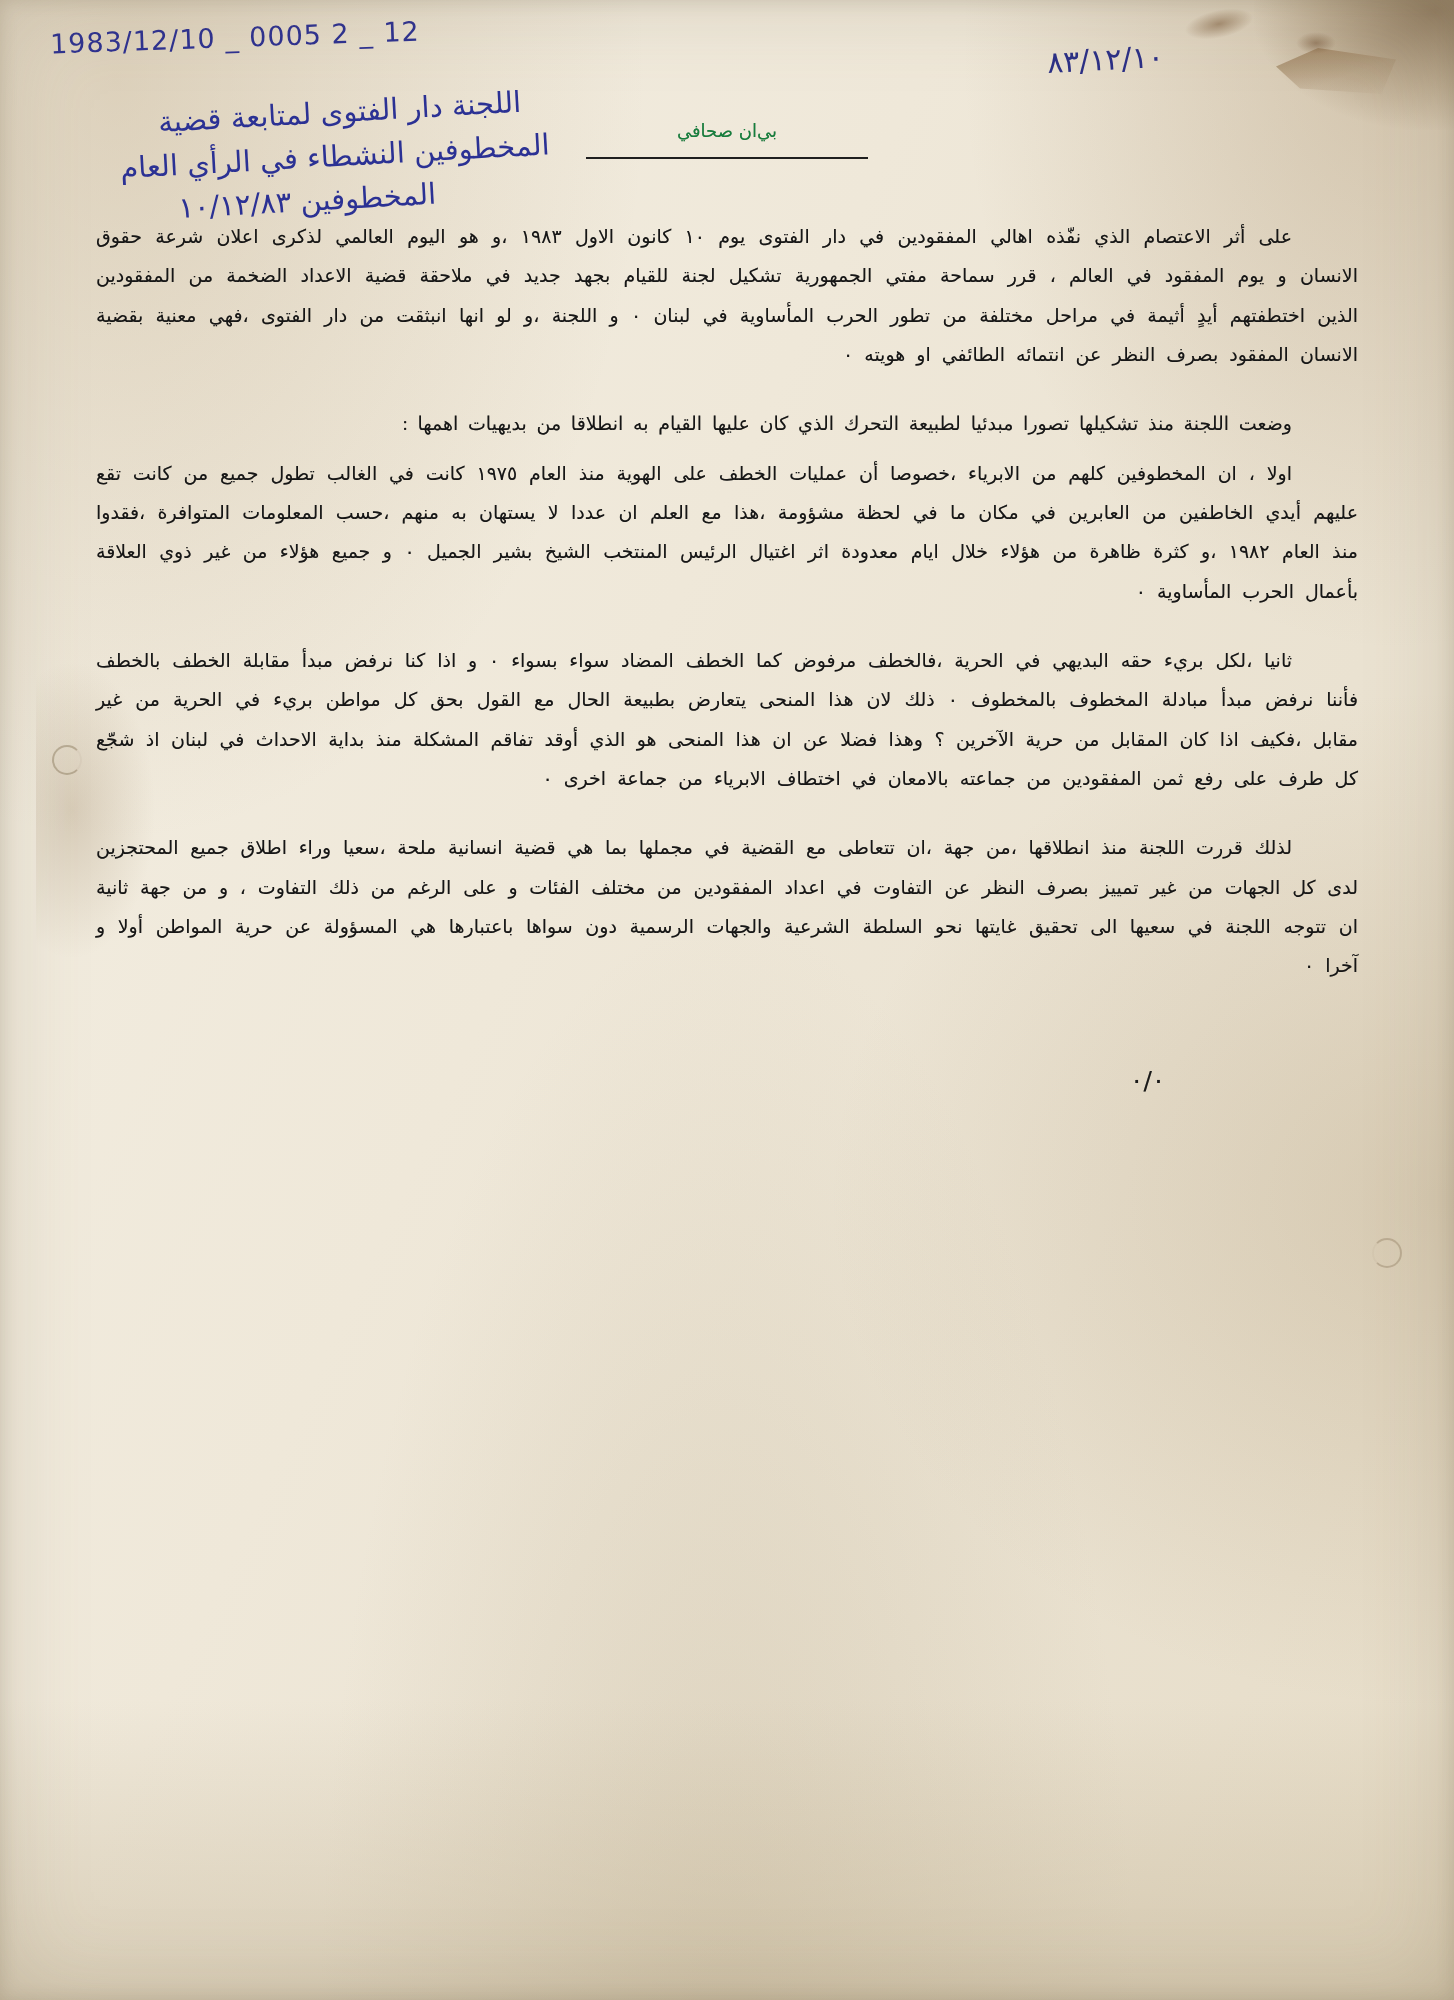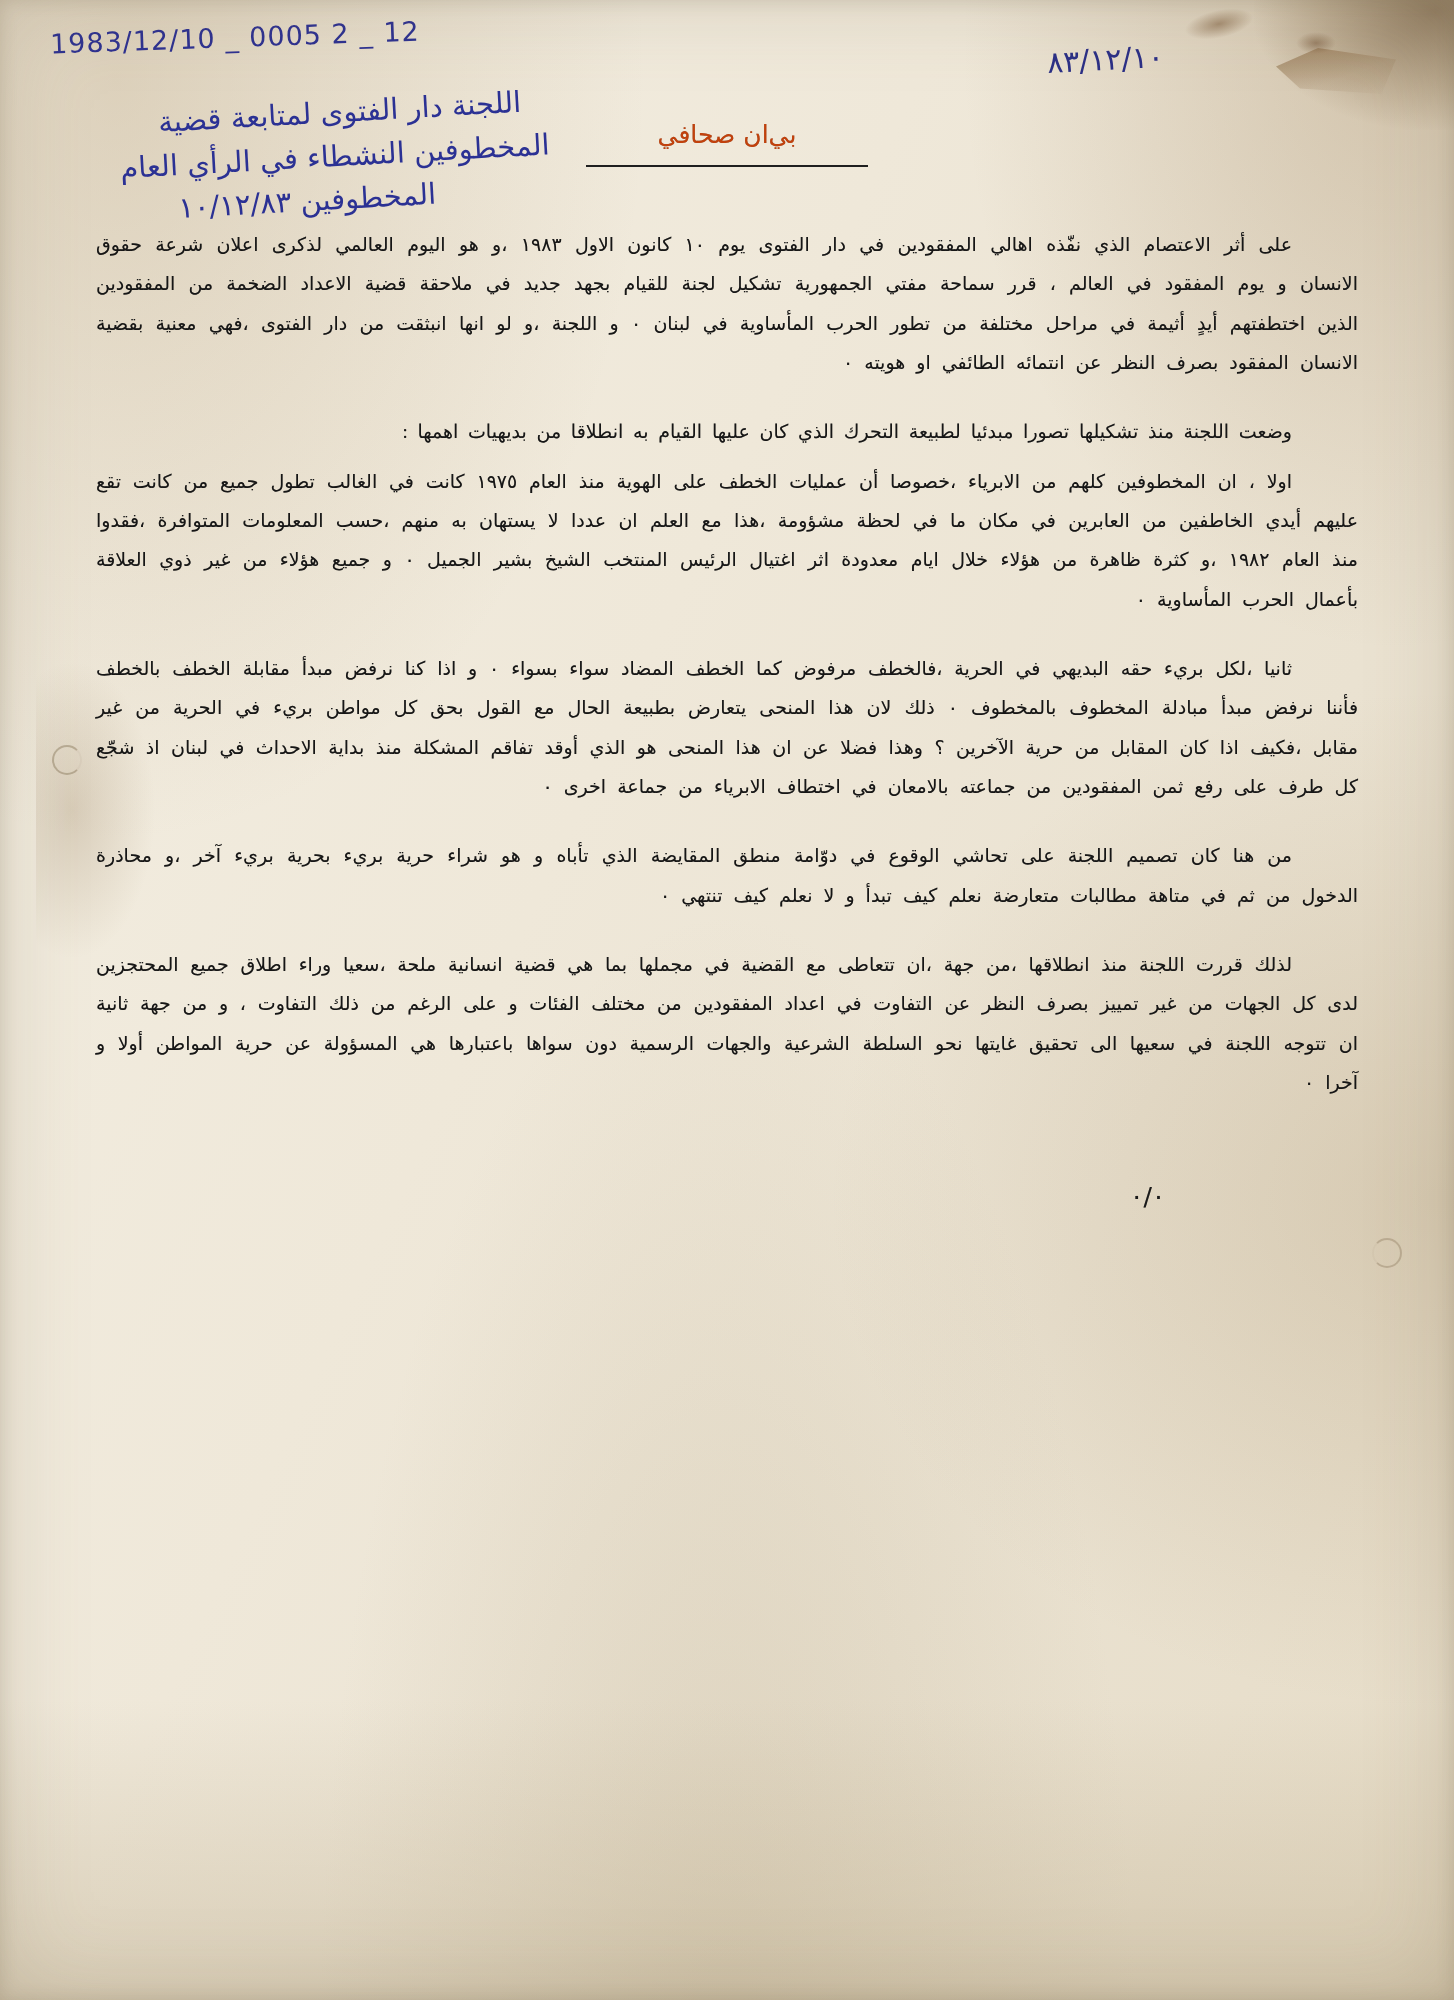--- a/index.html
+++ b/index.html
@@ -134,23 +134,23 @@
     direction: rtl;
     color: #1b1b1b;
   }
   .title-wrap {
     text-align: center;
     margin-bottom: 58px;
     position: relative;
   }
   .title {
     display: inline-block;
-    font-size: 25px;
+    font-size: 18px;
     letter-spacing: 9px;
-    color: #c2410c;
+    color: #15803d;
     padding-bottom: 6px;
     position: relative;
   }
   .title-rule {
     display: block;
     width: 282px;
     height: 2px;
     background: #1f1f1f;
     margin: 10px auto 0;
   }
@@ -207,20 +207,19 @@
 
     <div class="title-wrap">
       <span class="title">بي‌ان صحافي</span>
       <span class="title-rule"></span>
     </div>
 
     <p class="body">على أثر الاعتصام الذي نفّذه اهالي المفقودين في دار الفتوى يوم ١٠ كانون الاول ١٩٨٣ ،و هو اليوم العالمي لذكرى اعلان شرعة حقوق الانسان و يوم المفقود في العالم ، قرر سماحة مفتي الجمهورية تشكيل لجنة للقيام بجهد جديد في ملاحقة قضية الاعداد الضخمة من المفقودين الذين اختطفتهم أيدٍ أثيمة في مراحل مختلفة من تطور الحرب المأساوية في لبنان ٠ و اللجنة ،و لو انها انبثقت من دار الفتوى ،فهي معنية بقضية الانسان المفقود بصرف النظر عن انتمائه الطائفي او هويته ٠</p>
     <p class="body tight">وضعت اللجنة منذ تشكيلها تصورا مبدئيا لطبيعة التحرك الذي كان عليها القيام به انطلاقا من بديهيات اهمها :</p>
     <p class="body">اولا ، ان المخطوفين كلهم من الابرياء ،خصوصا أن عمليات الخطف على الهوية منذ العام ١٩٧٥ كانت في الغالب تطول جميع من كانت تقع عليهم أيدي الخاطفين من العابرين في مكان ما في لحظة مشؤومة ،هذا مع العلم ان عددا لا يستهان به منهم ،حسب المعلومات المتوافرة ،فقدوا منذ العام ١٩٨٢ ،و كثرة ظاهرة من هؤلاء خلال ايام معدودة اثر اغتيال الرئيس المنتخب الشيخ بشير الجميل ٠ و جميع هؤلاء من غير ذوي العلاقة بأعمال الحرب المأساوية ٠</p>
     <p class="body">ثانيا ،لكل بريء حقه البديهي في الحرية ،فالخطف مرفوض كما الخطف المضاد سواء بسواء ٠ و اذا كنا نرفض مبدأ مقابلة الخطف بالخطف فأننا نرفض مبدأ مبادلة المخطوف بالمخطوف ٠ ذلك لان هذا المنحى يتعارض بطبيعة الحال مع القول بحق كل مواطن بريء في الحرية من غير مقابل ،فكيف اذا كان المقابل من حرية الآخرين ؟ وهذا فضلا عن ان هذا المنحى هو الذي أوقد تفاقم المشكلة منذ بداية الاحداث في لبنان اذ شجّع كل طرف على رفع ثمن المفقودين من جماعته بالامعان في اختطاف الابرياء من جماعة اخرى ٠</p>
-    <p class="body">من هنا كان تصميم اللجنة على تحاشي الوقوع في دوّامة منطق المقايضة الذي تأباه و هو شراء حرية بريء بحرية بريء آخر ،و محاذرة الدخول من ثم في متاهة مطالبات متعارضة نعلم كيف تبدأ و لا نعلم كيف تنتهي ٠</p>
     <p class="body">لذلك قررت اللجنة منذ انطلاقها ،من جهة ،ان تتعاطى مع القضية في مجملها بما هي قضية انسانية ملحة ،سعيا وراء اطلاق جميع المحتجزين لدى كل الجهات من غير تمييز بصرف النظر عن التفاوت في اعداد المفقودين من مختلف الفئات و على الرغم من ذلك التفاوت ، و من جهة ثانية ان تتوجه اللجنة في سعيها الى تحقيق غايتها نحو السلطة الشرعية والجهات الرسمية دون سواها باعتبارها هي المسؤولة عن حرية المواطن أولا و آخرا ٠</p>
 
     <div class="closing">٠/٠</div>
   </div>
 
   <div class="edge-shadow"></div>
 </div>
 
 </body></html>

